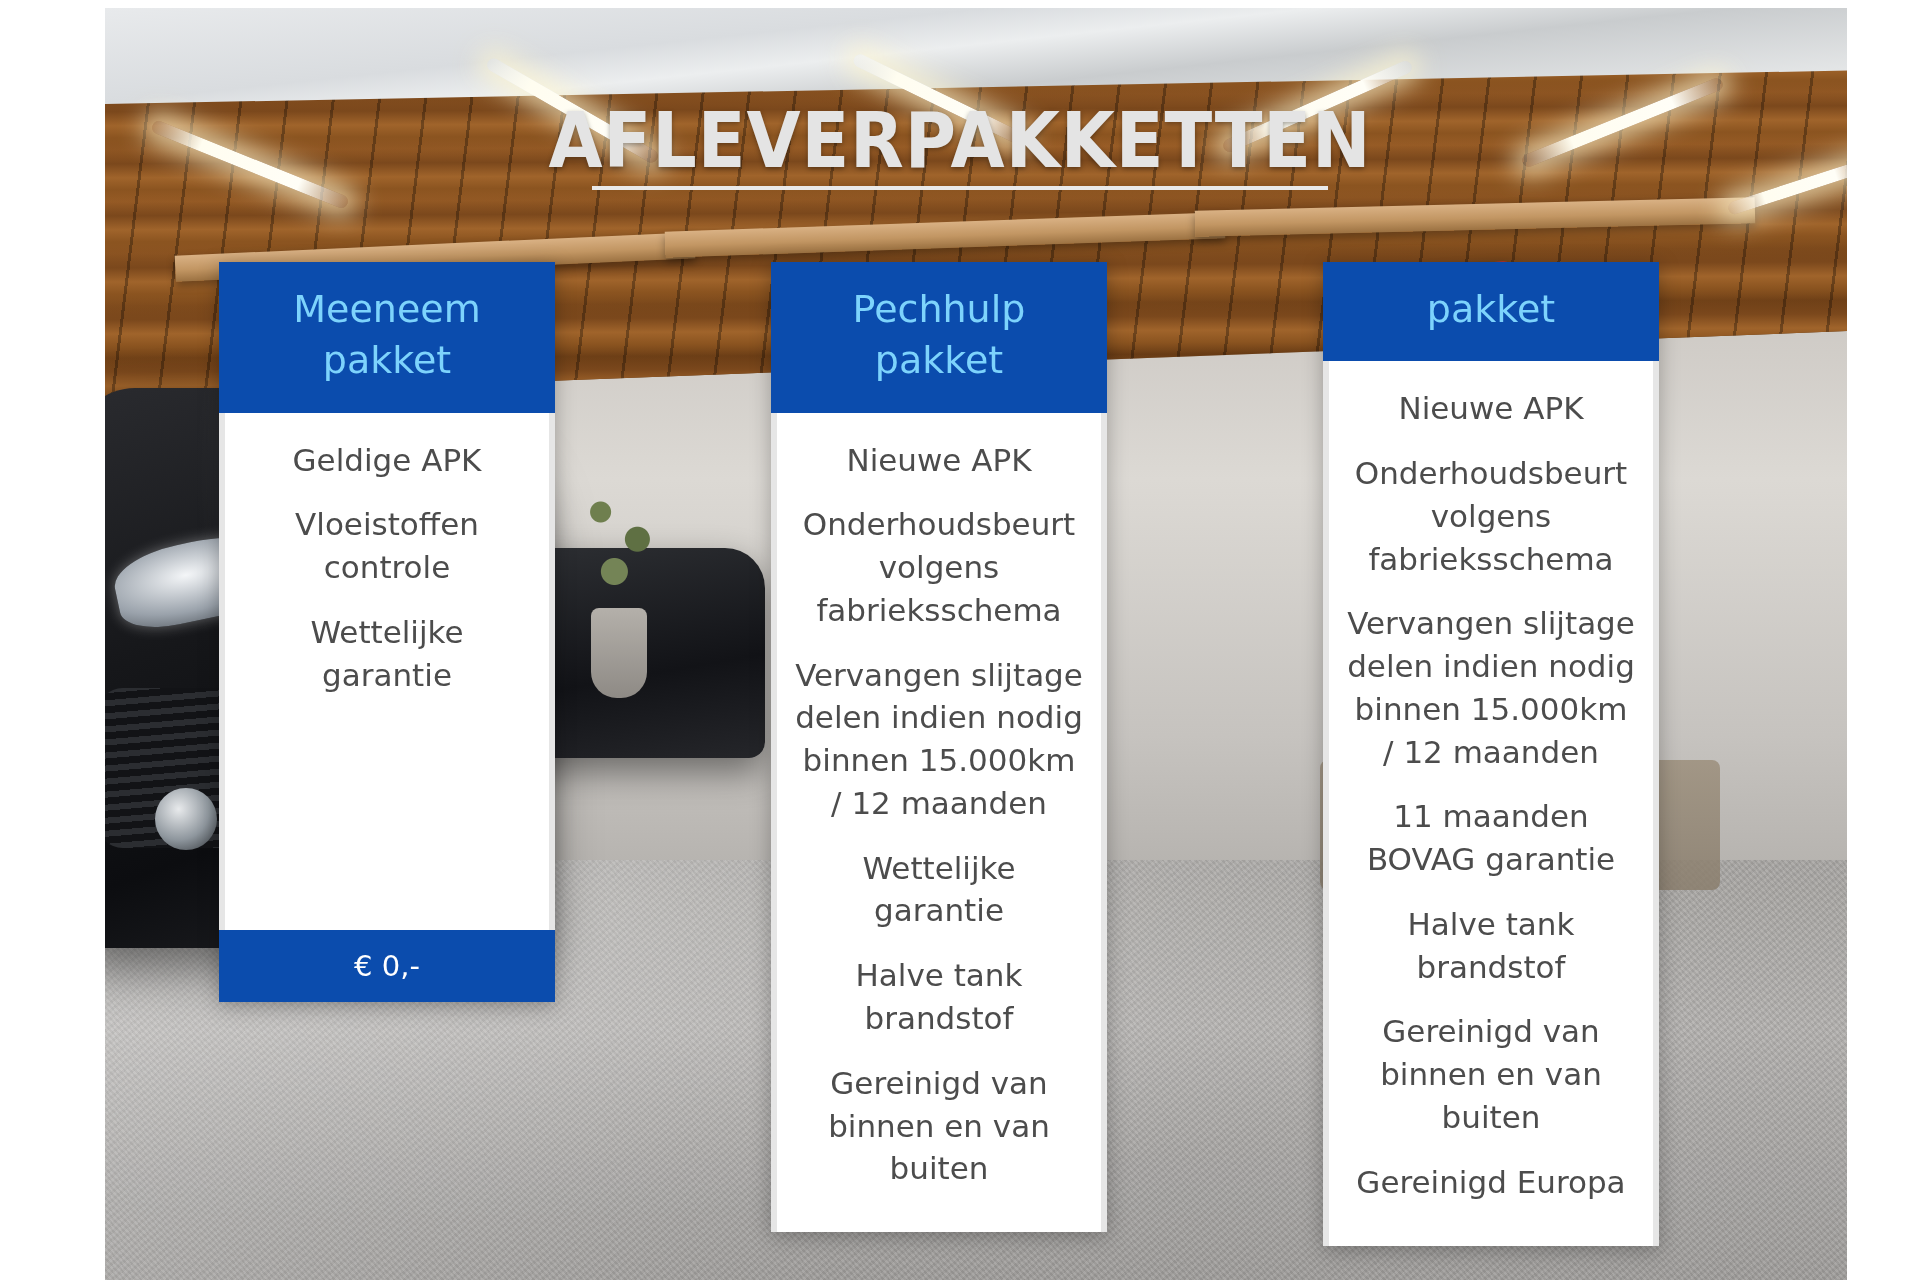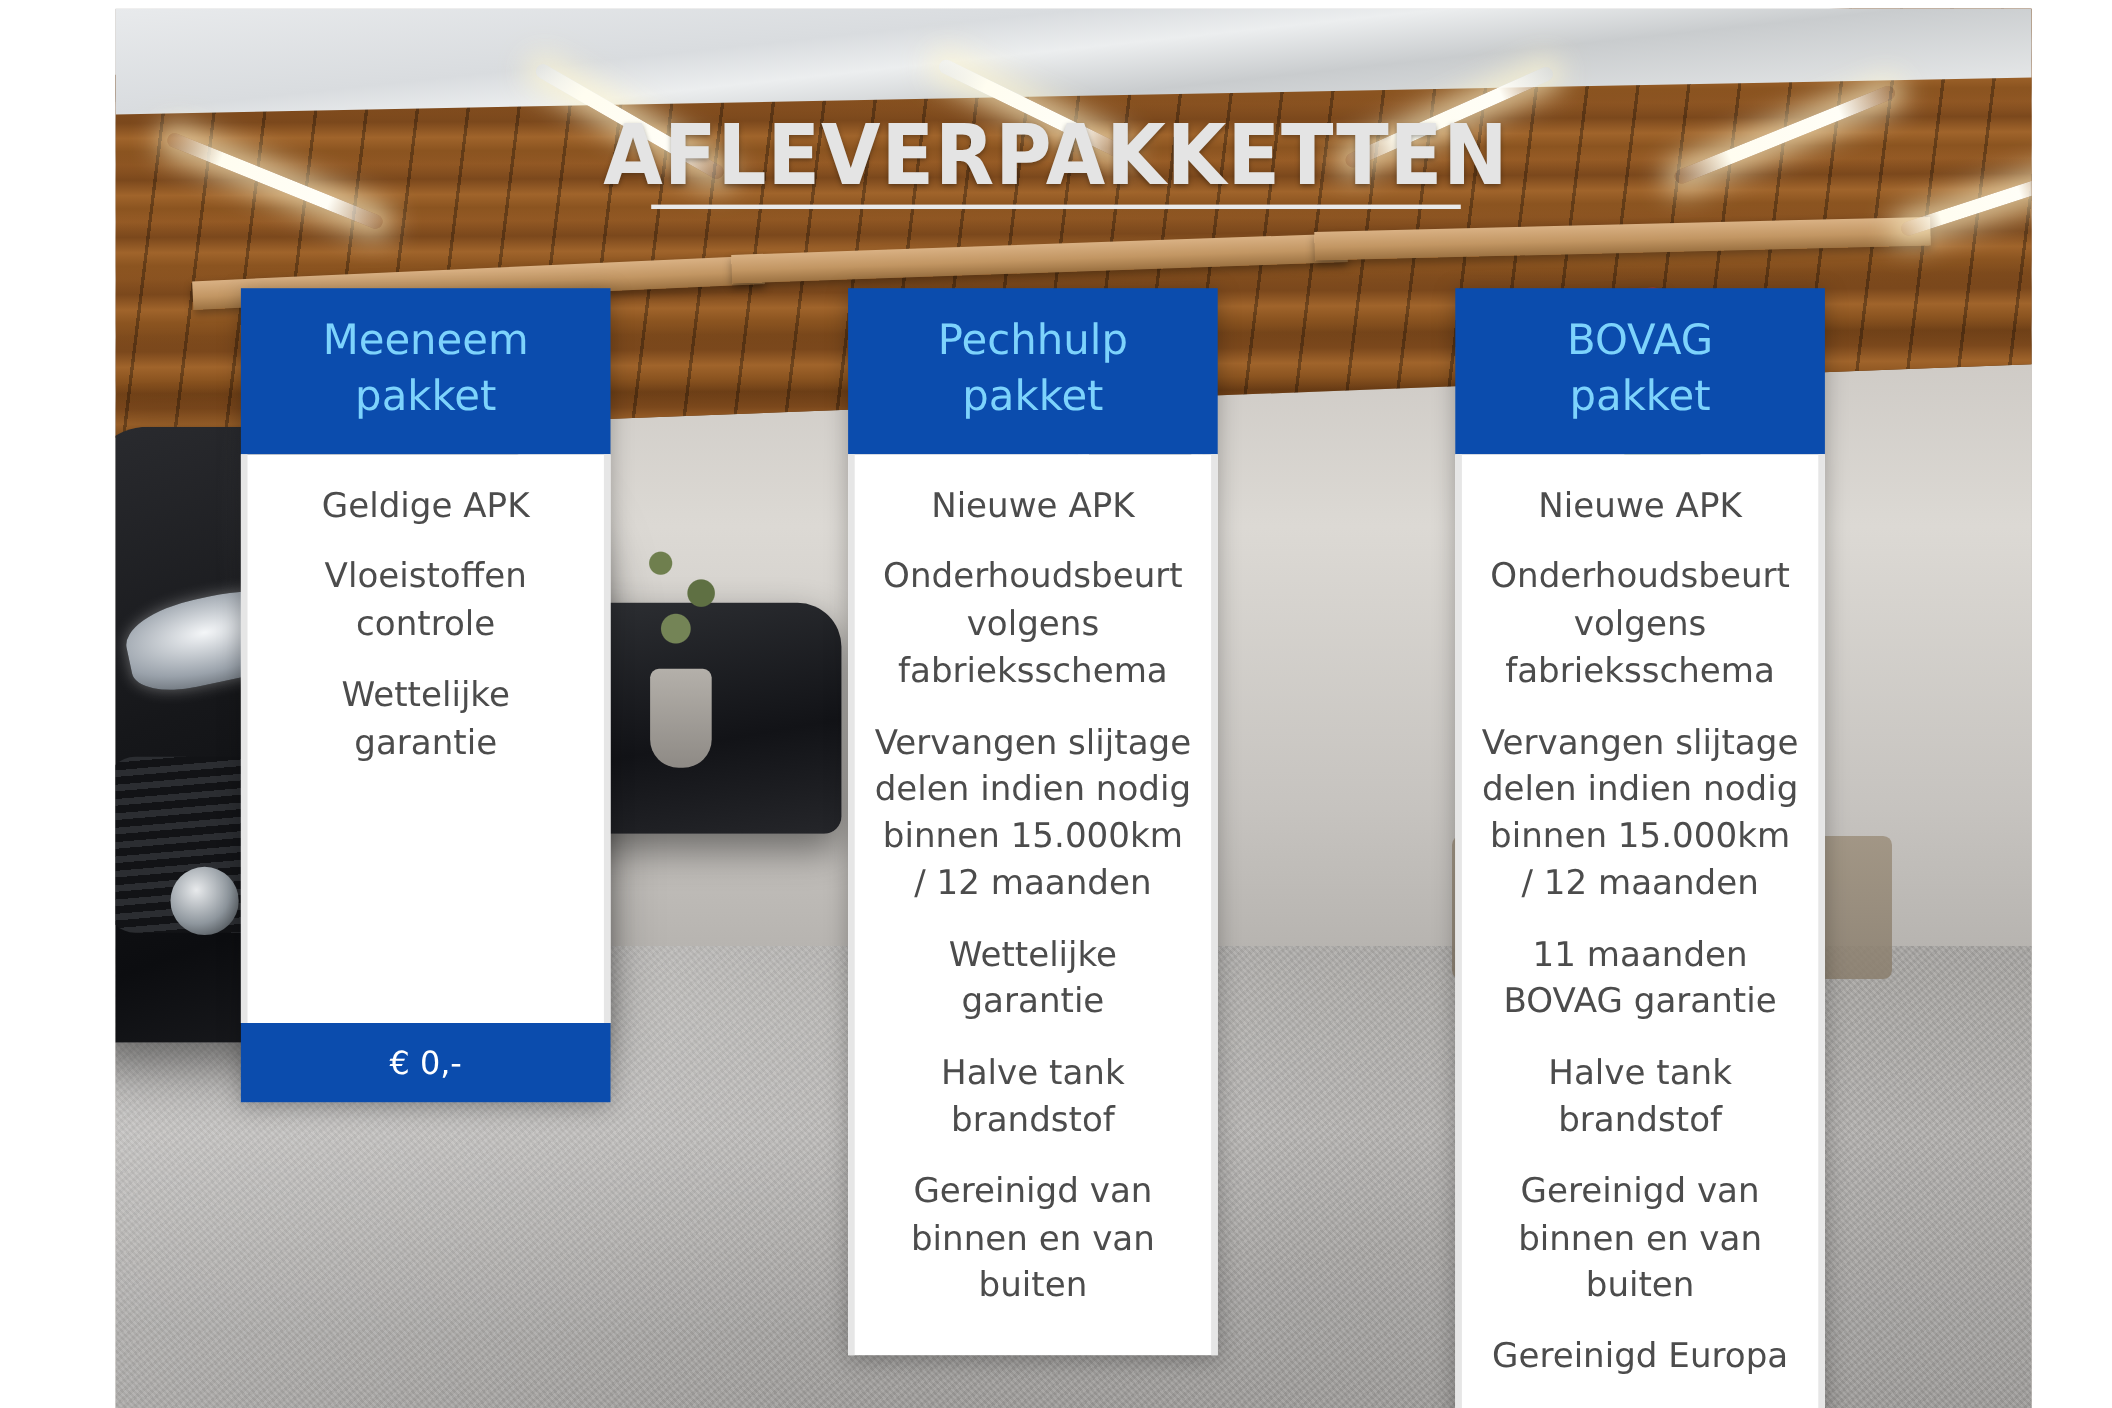--- a/index.html
+++ b/index.html
@@ -441,21 +441,20 @@
         <p class="feature">Onderhoudsbeurt volgens fabrieksschema</p>
         <p class="feature">Vervangen slijtage delen indien nodig binnen 15.000km / 12 maanden</p>
         <p class="feature">Wettelijke garantie</p>
         <p class="feature">Halve tank brandstof</p>
         <p class="feature">Gereinigd van binnen en van buiten</p>
       </div>
     </div>
 
     <div class="card">
       <div class="card-header">
-        <div>BOVAG</div>
         <div>pakket</div>
       </div>
       <div class="card-body">
         <p class="feature">Nieuwe APK</p>
         <p class="feature">Onderhoudsbeurt volgens fabrieksschema</p>
         <p class="feature">Vervangen slijtage delen indien nodig binnen 15.000km / 12 maanden</p>
         <p class="feature">11 maanden BOVAG garantie</p>
         <p class="feature">Halve tank brandstof</p>
         <p class="feature">Gereinigd van binnen en van buiten</p>
         <p class="feature">Gereinigd Europa</p>

